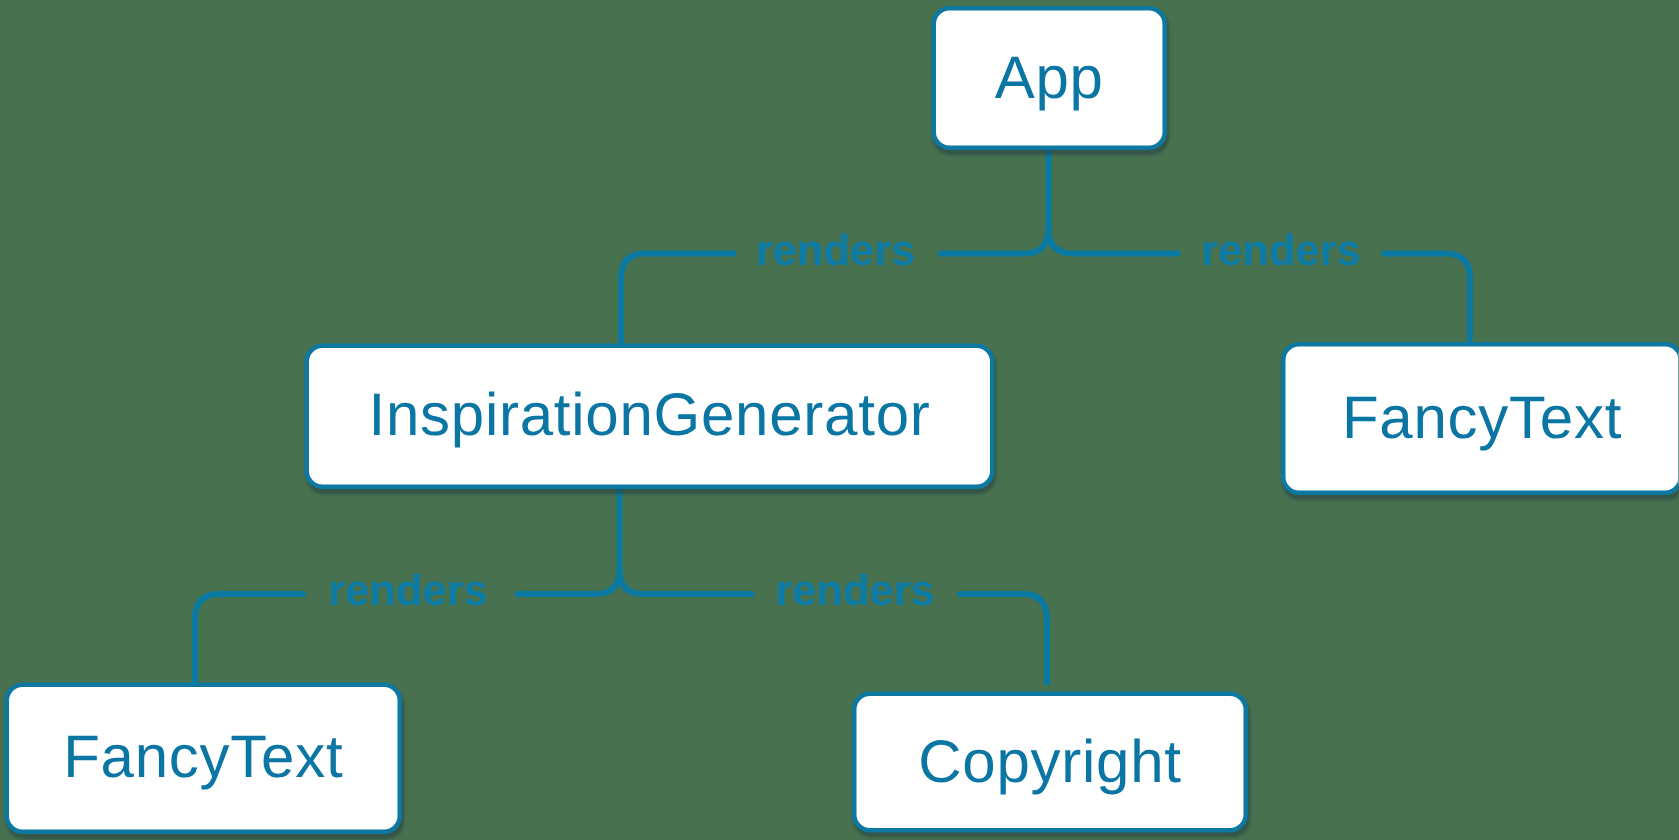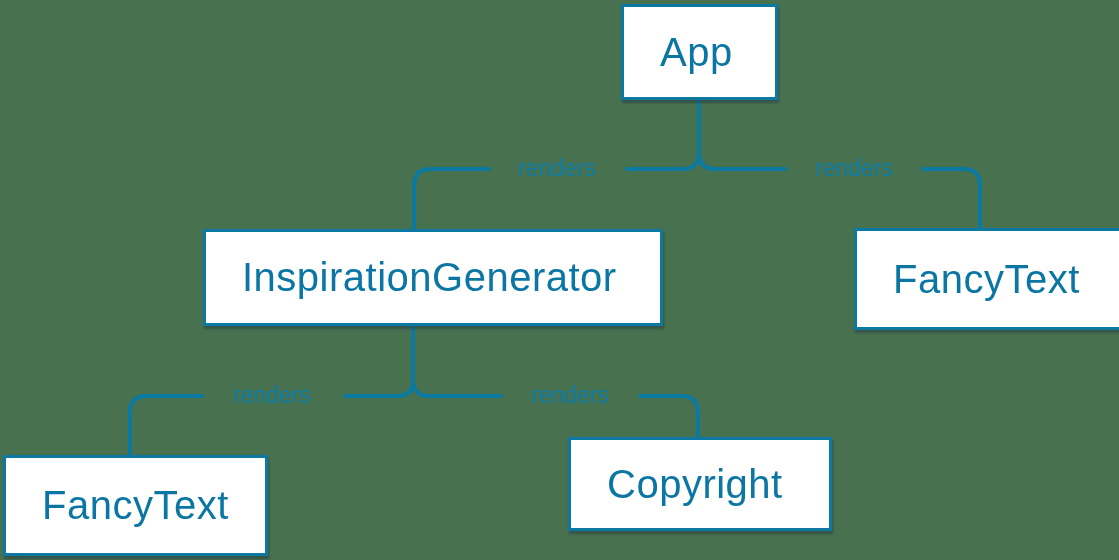--- a/index.html
+++ b/index.html
@@ -21,43 +21,42 @@
   #edges-svg path{
     fill:none;
     stroke:#0b7aa3;
     stroke-width:4;
     stroke-linecap:round;
   }
   .node{
     position:absolute;
     background:#ffffff;
     border:3px solid #0d78a2;
-    border-radius:0;
+    border-radius:12px;
     box-sizing:border-box;
-    display:flex;align-items:center;justify-content:flex-start;
+    display:flex;align-items:center;justify-content:center;
     color:#0b76a4;
     font-size:40px;
     font-weight:400;
     letter-spacing:0.5px;
     box-shadow:1px 3px 2px rgba(32,52,63,0.45);
     white-space:nowrap;
-    padding-left:36px;
   }
   #node-app{left:621px;top:4px;width:157px;height:96px;}
   #node-inspiration-generator{left:203px;top:229px;width:460px;height:97px;}
   #node-fancy-text-right{left:854px;top:228px;width:268px;height:102px;}
   #node-fancy-text-left{left:3px;top:455px;width:265px;height:101px;}
-  #node-copyright{left:568px;top:437px;width:264px;height:94px;}
+  #node-copyright{left:568px;top:461px;width:264px;height:94px;}
   .edge-label{
     position:absolute;
     transform:translate(-50%,-50%);
     color:#0c7cا7; 
     color:#0c7ca7;
-    font-size:23px;
-    font-weight:400;
+    font-size:29px;
+    font-weight:700;
     letter-spacing:0px;
     white-space:nowrap;
   }
   #edge-label-0{left:557px;top:168px;}
   #edge-label-1{left:854px;top:168px;}
   #edge-label-2{left:272px;top:395px;}
   #edge-label-3{left:570px;top:395px;}
 </style>
 </head>
 <body>

